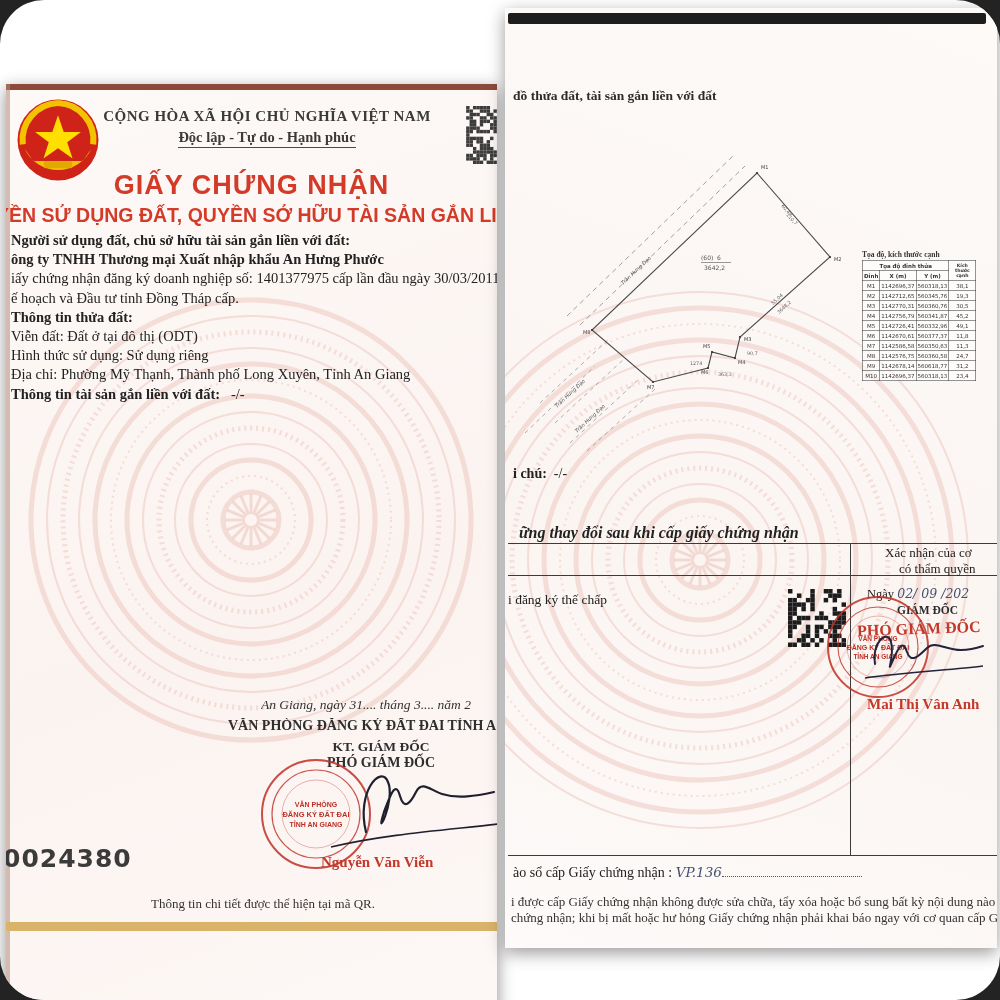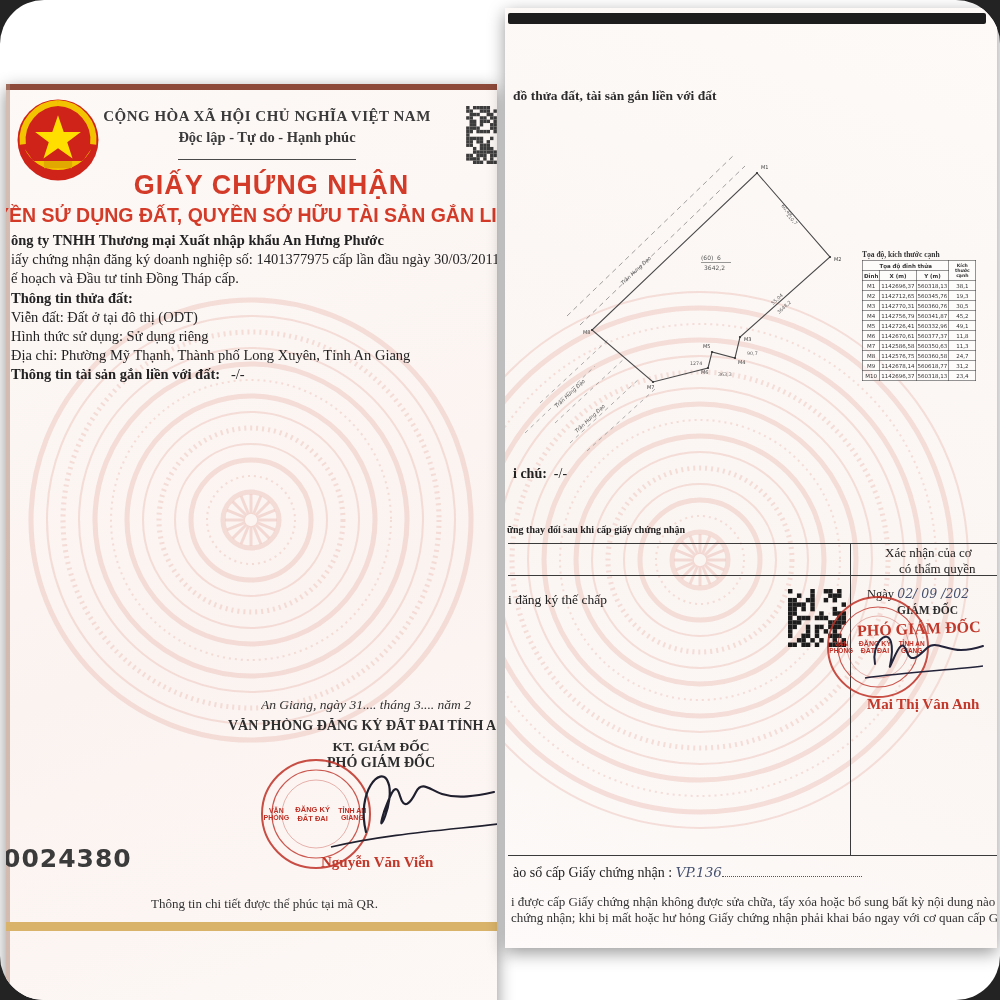--- a/index.html
+++ b/index.html
@@ -10,55 +10,55 @@
   .page-left{position:absolute;left:6px;top:84px;width:491px;height:971px;
     background:linear-gradient(160deg,#fdf9f7 0%,#fbf3f0 55%,#fdf8f6 100%);
     box-shadow:0 5px 16px rgba(0,0,0,.45);overflow:hidden;}
   .border-top{left:0;top:0;width:100%;height:6px;background:#8d4a3b;}
   .border-left{left:0;top:0;width:4px;height:100%;background:#b08a7a;opacity:.55;}
   .border-bottom{left:0;top:838px;width:100%;height:9px;background:#d9b36a;}
   .country{left:96px;top:24px;width:330px;text-align:center;font-weight:bold;
     font-size:15px;color:#3a3a3a;letter-spacing:.5px;}
   .motto{left:96px;top:45px;width:330px;text-align:center;font-weight:bold;
     font-size:14.5px;color:#3a3a3a;}
-  .motto span{border-bottom:1.5px solid #4a4a4a;padding-bottom:14px;}
+  .motto span{border-bottom:1.5px solid #4a4a4a;padding-bottom:2px;}
   .title1{left:0;top:86px;width:100%;text-align:center;color:#d33a28;font-weight:bold;
-    font-family:"Liberation Sans",sans-serif;font-size:27px;letter-spacing:1px;margin-left:20px;}
+    font-family:"Liberation Sans",sans-serif;font-size:27px;letter-spacing:1px;}
   .title2{left:-10px;top:120px;width:520px;color:#d33a28;font-weight:bold;
     font-family:"Liberation Sans",sans-serif;font-size:19.5px;white-space:nowrap;overflow:hidden;}
   .bodyblock{left:5px;top:148px;width:495px;font-size:14.5px;color:#222;}
   .bodyblock div{height:19.2px;white-space:nowrap;overflow:hidden;}
   .b{font-weight:bold;}
   .dateline{left:255px;top:613px;width:245px;font-style:italic;font-size:13.5px;
     color:#333;white-space:nowrap;overflow:hidden;}
   .officeline{left:222px;top:634px;width:280px;font-weight:bold;font-size:14px;
     color:#2e2e2e;white-space:nowrap;overflow:hidden;}
   .ktline{left:250px;top:655px;width:250px;text-align:center;font-weight:bold;font-size:13.5px;color:#2e2e2e;}
   .deputyline{left:250px;top:671px;width:250px;text-align:center;font-weight:bold;font-size:14px;color:#2e2e2e;}
   .signer-left{left:315px;top:770px;width:180px;color:#c2382a;font-weight:bold;font-size:15px;}
   .serial{left:-3px;top:760px;font-family:"DejaVu Sans",sans-serif;font-weight:bold;
     font-size:25px;color:#3b3b3b;letter-spacing:1px;}
   .qrnote{left:145px;top:812px;font-size:13px;color:#333;white-space:nowrap;}
   
   .stamp{border:2.5px solid rgba(190,48,38,.85);border-radius:50%;}
   .stamp-inner{position:absolute;left:0;top:0;width:100%;height:100%;display:flex;
-    align-items:center;justify-content:center;gap:2px;
+    flex-direction:column;align-items:center;justify-content:center;gap:2px;
     color:#be3026;font-weight:bold;font-family:"Liberation Sans",sans-serif;text-align:center;}
   
   .page-right{position:absolute;left:505px;top:8px;width:492px;height:940px;
     background:linear-gradient(200deg,#fdfaf8 0%,#fbf5f2 60%,#fdfaf9 100%);
     box-shadow:0 5px 16px rgba(0,0,0,.4);overflow:hidden;}
   .scanbar{left:3px;top:5px;width:478px;height:11px;background:#1d1d1d;border-radius:2px;}
   .rp-header{left:8px;top:80px;font-weight:bold;font-size:13.5px;color:#2c2c2c;white-space:nowrap;}
   .coord-title{left:357px;top:242px;font-weight:bold;font-size:7.5px;color:#333;white-space:nowrap;}
   .coord-table{left:357px;top:252px;border-collapse:collapse;background:rgba(255,255,255,.55);}
   .coord-table td,.coord-table th{border:0.8px solid rgba(60,60,60,.55);font-size:5.5px;
     color:#333;padding:1.5px 1px;text-align:center;font-family:"DejaVu Sans",sans-serif;white-space:nowrap;}
   .notes{left:8px;top:458px;font-size:14px;color:#222;}
-  .changes-title{left:2px;top:516px;font-weight:bold;font-size:10px;color:#222;white-space:nowrap;}
+  .changes-title{left:14px;top:516px;font-weight:bold;font-size:16px;color:#222;white-space:nowrap;font-style:italic;}
   .hr{background:#3b3b3b;height:1.4px;}
   .vr{background:#3b3b3b;width:1.4px;}
   .chead1{left:40px;top:541px;width:260px;text-align:center;font-size:13px;color:#222;}
   .chead2{left:380px;top:537px;width:130px;font-size:13px;color:#222;line-height:16px;white-space:nowrap;}
   .mortgage{left:3px;top:584px;font-size:13.5px;color:#222;white-space:nowrap;}
   .rdate{left:362px;top:578px;font-size:12.5px;color:#222;white-space:nowrap;}
   .hand{font-style:italic;color:#44506e;font-family:"DejaVu Serif",serif;}
   .director{left:392px;top:596px;font-weight:bold;font-size:11.5px;color:#2c2c2c;white-space:nowrap;}
   .deputy-director{left:352px;top:612px;color:#c2382a;font-weight:bold;font-size:16px;
     white-space:nowrap;transform:rotate(-2deg);}
@@ -218,20 +218,21 @@
           <rect x="4" y="16" width="1" height="1" fill="#1c1c1c"></rect>
           <rect x="6" y="16" width="1" height="1" fill="#1c1c1c"></rect>
           <rect x="7" y="16" width="1" height="1" fill="#1c1c1c"></rect>
           <rect x="8" y="16" width="1" height="1" fill="#1c1c1c"></rect>
         </svg></div>
 
     <div class="abs title1">GIẤY CHỨNG NHẬN</div>
     <div class="abs title2">YỀN SỬ DỤNG ĐẤT, QUYỀN SỞ HỮU TÀI SẢN GẮN LIỀN VỚI</div>
 
     <div class="abs bodyblock">
+      <div class="b">Người sử dụng đất, chủ sở hữu tài sản gắn liền với đất:</div>
       <div class="b">ông ty TNHH Thương mại Xuất nhập khẩu An Hưng Phước</div>
       <div>iấy chứng nhận đăng ký doanh nghiệp số: 1401377975 cấp lần đầu ngày 30/03/2011 do</div>
       <div>ế hoạch và Đầu tư tỉnh Đồng Tháp cấp.</div>
       <div class="b">Thông tin thửa đất:</div>
       <div>Viễn đất: Đất ở tại đô thị (ODT)</div>
       <div>Hình thức sử dụng: Sử dụng riêng</div>
       <div>Địa chỉ: Phường Mỹ Thạnh, Thành phố Long Xuyên, Tỉnh An Giang</div>
       <div class="b">
         <span>Thông tin tài sản gắn liền với đất:</span>&nbsp;&nbsp;
         <span style="font-weight:normal">-/-</span>
@@ -257,21 +258,21 @@
 
     <svg class="abs" style="left:320px;top:668px;width:175px;height:100px;" viewBox="0 0 175 100">
       <path d="M40 80 C30 40 55 12 62 30 C70 48 48 92 58 60 C66 38 70 30 74 44 C78 58 84 52 90 40 C96 28 104 38 116 42 C132 47 150 44 168 40" fill="none" stroke="#1f1f2e" stroke-width="2.2" stroke-linecap="round"></path>
       <path d="M5 95 C60 82 120 78 172 72" fill="none" stroke="#1f1f2e" stroke-width="1.6"></path>
     </svg>
 
     <div class="abs signer-left">Nguyễn Văn Viễn</div>
 
     <div class="abs serial">0024380</div>
 
-    <div class="abs qrnote">Thông tin chi tiết được thể phúc tại mã QR.</div>
+    <div class="abs qrnote">Thông tin chi tiết được thể hiện tại mã QR.</div>
   </div>
 
   <div class="page-right">
     <svg class="abs" style="left:0;top:0;width:492px;height:940px;">
         <circle cx="195" cy="552" r="28" fill="none" stroke="#eec3bb" stroke-width="5" opacity="0.5"></circle>
         <circle cx="195" cy="552" r="44" fill="none" stroke="#eec3bb" stroke-width="2" stroke-dasharray="2 4" opacity="0.5"></circle>
         <circle cx="195" cy="552" r="60" fill="none" stroke="#eec3bb" stroke-width="5" opacity="0.5"></circle>
         <circle cx="195" cy="552" r="76" fill="none" stroke="#eec3bb" stroke-width="2" opacity="0.5"></circle>
         <circle cx="195" cy="552" r="92" fill="none" stroke="#eec3bb" stroke-width="5" stroke-dasharray="2 4" opacity="0.5"></circle>
         <circle cx="195" cy="552" r="108" fill="none" stroke="#eec3bb" stroke-width="2" opacity="0.5"></circle>

